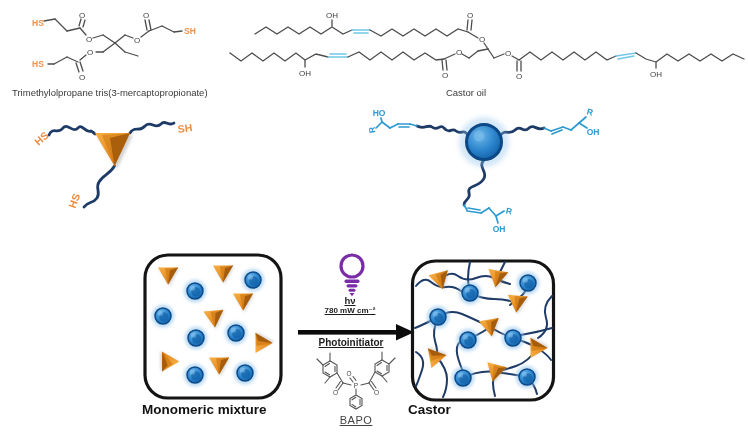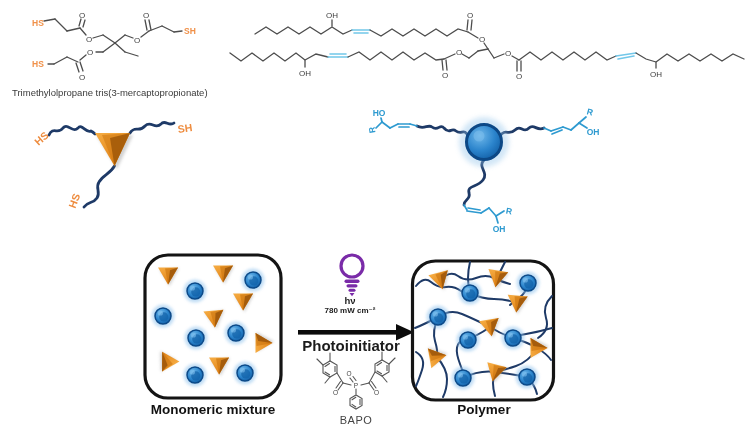--- a/index.html
+++ b/index.html
@@ -1,21 +1,21 @@
 <!DOCTYPE html>
 <html><head>
 <meta charset="utf-8">
 <style>
   html,body{margin:0;padding:0;background:#fff;}
   .canvas{position:relative;width:748px;height:432px;background:#fff;overflow:hidden;
           font-family:"Liberation Sans","DejaVu Sans",sans-serif;}
   .abs{position:absolute;}
   .cap{font-size:9.5px;color:#3a3a3a;}
-  .boxlabel{font-weight:bold;font-size:13.5px;color:#111;text-align:center;}
-  .midtxt{text-align:center;color:#1c1c1c;}
+  .boxlabel{font-weight:bold;font-size:13.5px;color:#111;text-align:left;}
+  .midtxt{text-align:center;color:#1c1c1c;text-decoration:underline;}
   svg{overflow:visible;}
   svg text{font-family:"Liberation Sans","DejaVu Sans",sans-serif;}
   .atomO{font-size:8px;fill:#3d3d3d;text-anchor:middle;}
   .atomS{font-size:8.5px;fill:#F0914A;text-anchor:middle;font-weight:bold;}
   .blueatom{font-size:8.5px;fill:#2E9AD0;text-anchor:middle;font-weight:bold;}
   .schemS{font-size:10.5px;fill:#EE8C3F;text-anchor:middle;font-weight:bold;}
   .bond{stroke:#4d4d4d;stroke-width:1.3;stroke-linecap:round;fill:none;}
   .cyanb{stroke:#72C7E9;stroke-width:1.6;stroke-linecap:round;fill:none;}
   .navy{stroke:#1E3A67;stroke-width:2.8;stroke-linecap:round;fill:none;}
   .navy2{stroke:#1E3A67;stroke-width:2;stroke-linecap:round;fill:none;}
@@ -143,20 +143,21 @@
     <text class="atomO" x="104" y="18">OH</text>
     <text class="atomO" x="242" y="18">O</text>
     <text class="atomO" x="254" y="42">O</text>
     <text class="atomO" x="77" y="76">OH</text>
     <text class="atomO" x="217" y="78">O</text>
     <text class="atomO" x="231" y="55">O</text>
     <text class="atomO" x="280" y="56">O</text>
     <text class="atomO" x="291" y="79">O</text>
     <text class="atomO" x="428" y="77">OH</text>
   </svg>
+  <div class="abs cap" style="left:406px;top:87px;width:120px;text-align:center;">Castor oil</div>
 
   <svg class="abs" style="left:28px;top:106px;" width="175" height="115" viewBox="0 0 175 115">
     <path class="navy" d="M21,29 C25,20 30,29 35,22 C40,16 44,28 50,22 C54,17 58,28 63,25 C65,26 66,27 67,28"></path>
     <path class="navy" d="M102,27 C107,19 111,27 117,20 C123,14 127,24 133,18 C137,13 141,21 146,17"></path>
     <path class="navy" d="M86.5,60 C82,68 75,69 71,76 C67,82 73,86 69,92 C65,98 60,95 56,101"></path>
     <g>
       <polygon points="69,30 105,29 89,63" fill="#999" opacity="0.45" filter="url(#blurS)"></polygon>
       <polygon points="67,27 102,27 86.5,60" fill="url(#triG)"></polygon>
       <polygon points="74,29 102,27 86.5,60" fill="#D07A12" opacity="0.6"></polygon>
       <polygon points="82,32 102,27 86.5,60" fill="#A05808" opacity="0.85"></polygon>
@@ -235,21 +236,21 @@
     <rect x="14.5" y="34.2" width="11" height="3.2" rx="1.6" fill="#7A2BA8"></rect>
     <rect x="16.5" y="38.8" width="7" height="3" rx="1.5" fill="#7A2BA8"></rect>
     <polygon points="17.5,43 22.5,43 20,46.2" fill="#7A2BA8"></polygon>
   </svg>
   <div class="abs midtxt" style="left:322px;top:295px;width:56px;font-size:9.5px;font-weight:600;">hν</div>
   <div class="abs midtxt" style="left:306px;top:306px;width:88px;font-size:8px;font-weight:600;">780 mW cm⁻²</div>
   <svg class="abs" style="left:296px;top:323px;" width="120" height="18" viewBox="0 0 120 18">
     <rect x="2" y="7" width="98" height="4.6" fill="#0b0b0b"></rect>
     <polygon points="100,1 118,9.3 100,17.6" fill="#0b0b0b"></polygon>
   </svg>
-  <div class="abs midtxt" style="left:296px;top:337px;width:110px;font-size:15px;font-weight:bold;">Photoinitiator</div>
+  <div class="abs midtxt" style="left:296px;top:337px;width:110px;font-size:10px;font-weight:bold;">Photoinitiator</div>
 
   <svg class="abs" style="left:306px;top:350px;" width="100" height="66" viewBox="0 0 100 66">
     <g>
 
       <polygon class="bapo" points="31,23 31,15 24,11 17,15 17,23 24,27"></polygon>
       <line class="bapo" x1="29" y1="21.5" x2="29" y2="16.5"></line>
       <line class="bapo" x1="19" y1="16.5" x2="23.5" y2="13.5"></line>
       <line class="bapo" x1="19" y1="22" x2="23.5" y2="24.8"></line>
       <line class="bapo" x1="17" y1="15" x2="11" y2="9"></line>
       <line class="bapo" x1="24" y1="11" x2="24" y2="3"></line>
@@ -319,15 +320,15 @@
     <use href="#circ" transform="translate(30,61)"></use>
     <use href="#tri" transform="translate(82,71) rotate(-10)"></use>
     <use href="#circ" transform="translate(60,84)"></use>
     <use href="#circ" transform="translate(105,82)"></use>
     <use href="#tri" transform="translate(130,92) rotate(-90)"></use>
     <use href="#tri" transform="translate(29,101) rotate(-100)"></use>
     <use href="#circ" transform="translate(55,122)"></use>
     <use href="#tri" transform="translate(87,116) rotate(15)"></use>
     <use href="#circ" transform="translate(119,121)"></use>
   </svg>
-  <div class="abs boxlabel" style="left:408px;top:402px;width:152px;">Polymer</div>
+  <div class="abs boxlabel" style="left:408px;top:402px;width:152px;">Castor</div>
 
 </div>
 
 </body></html>

